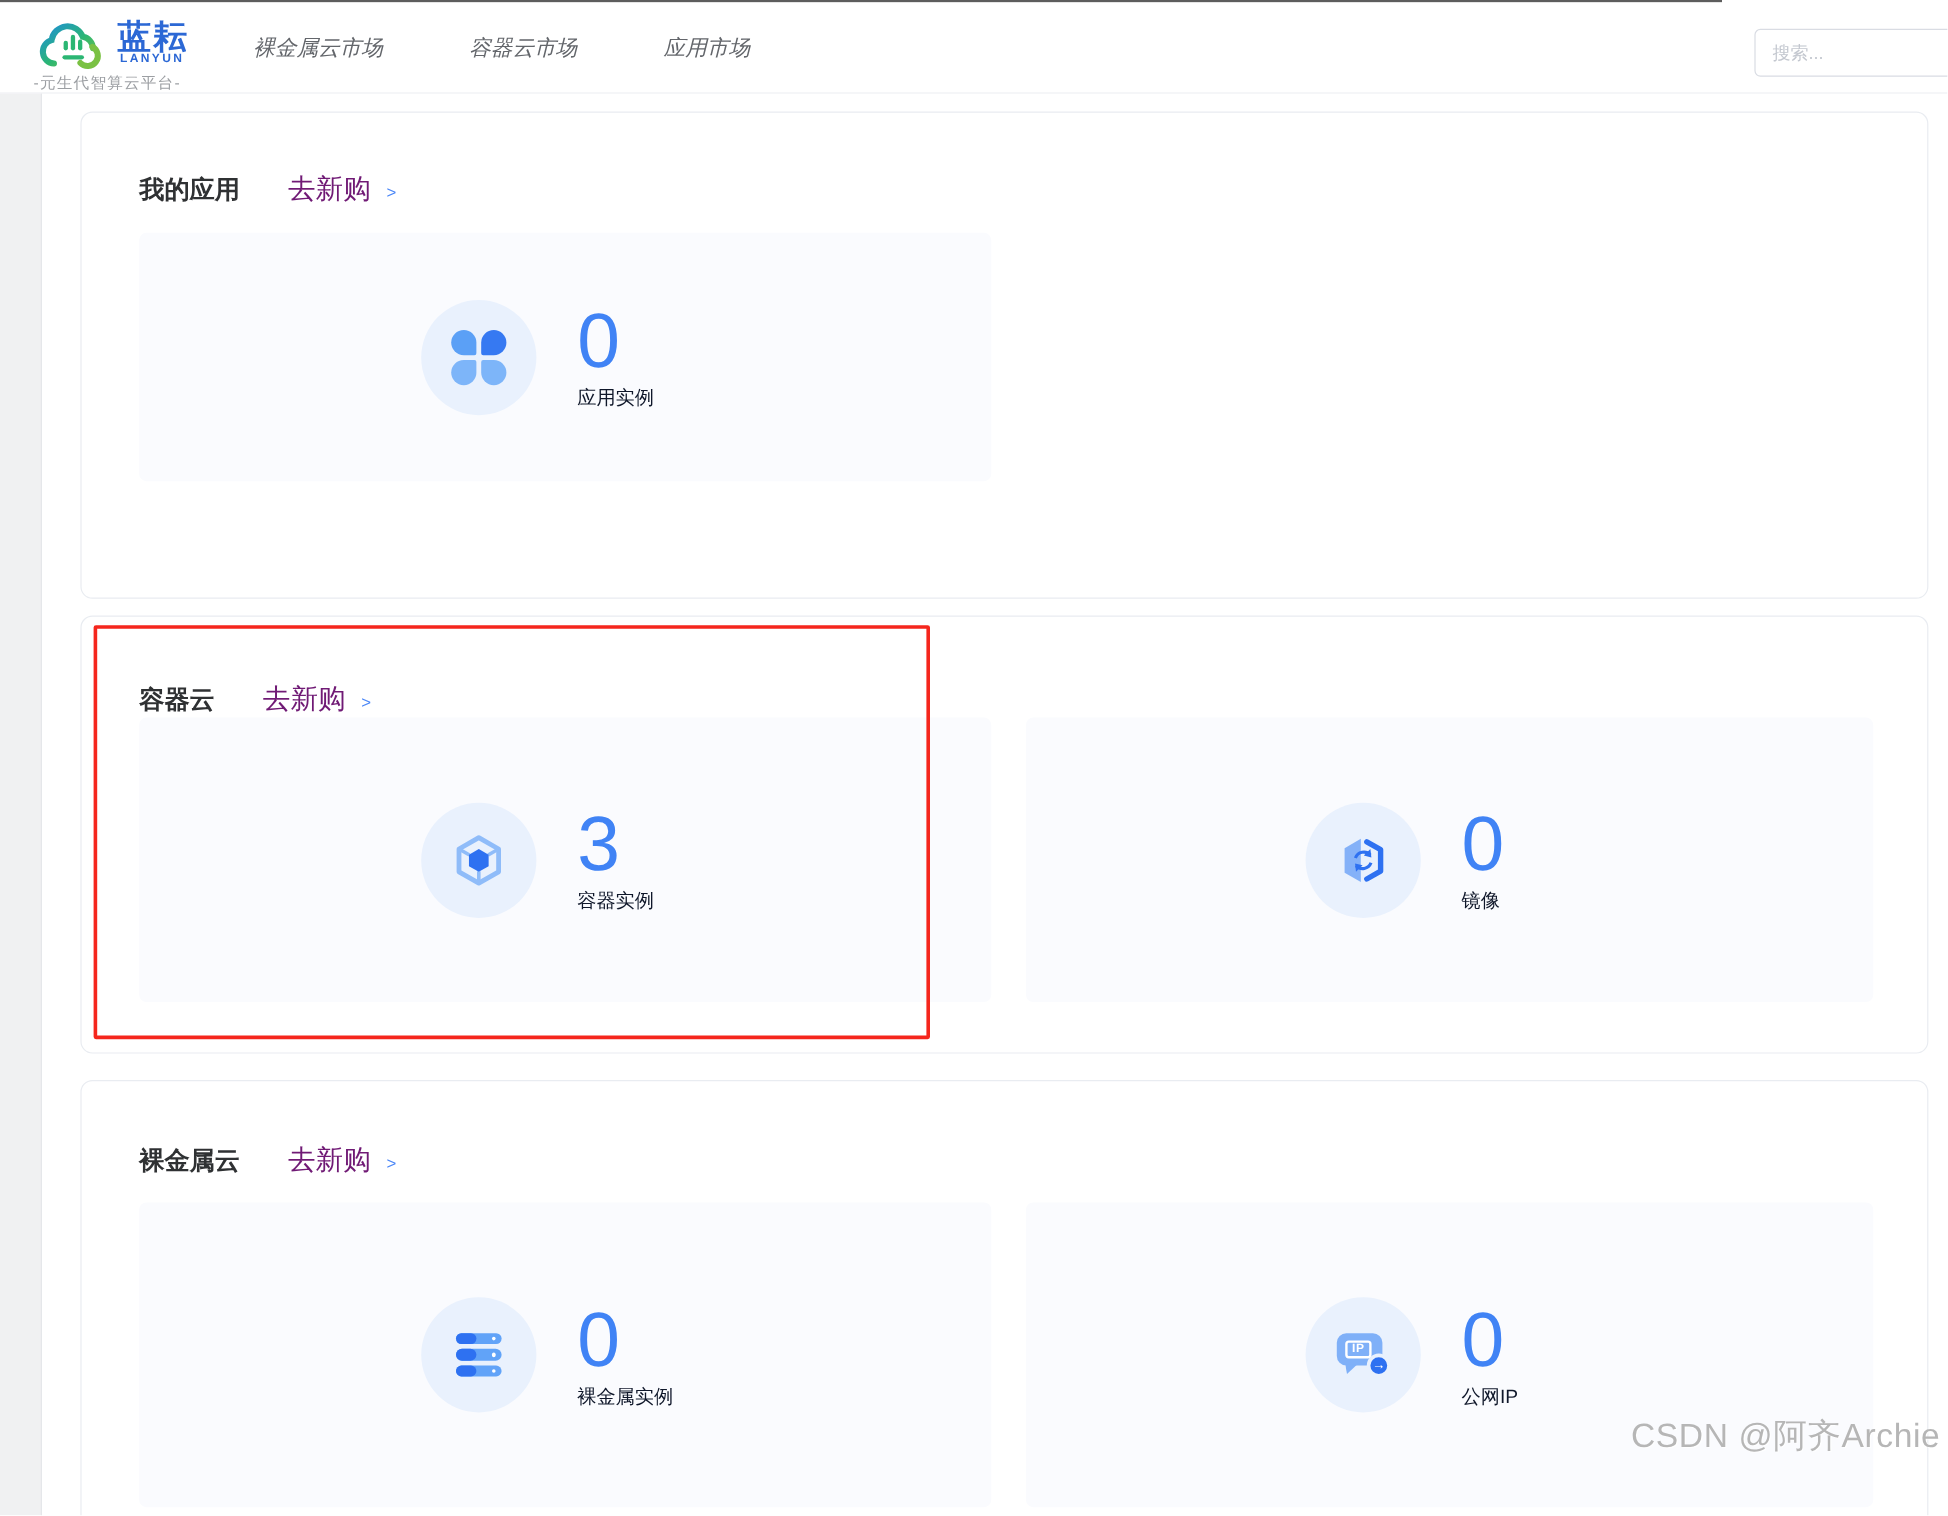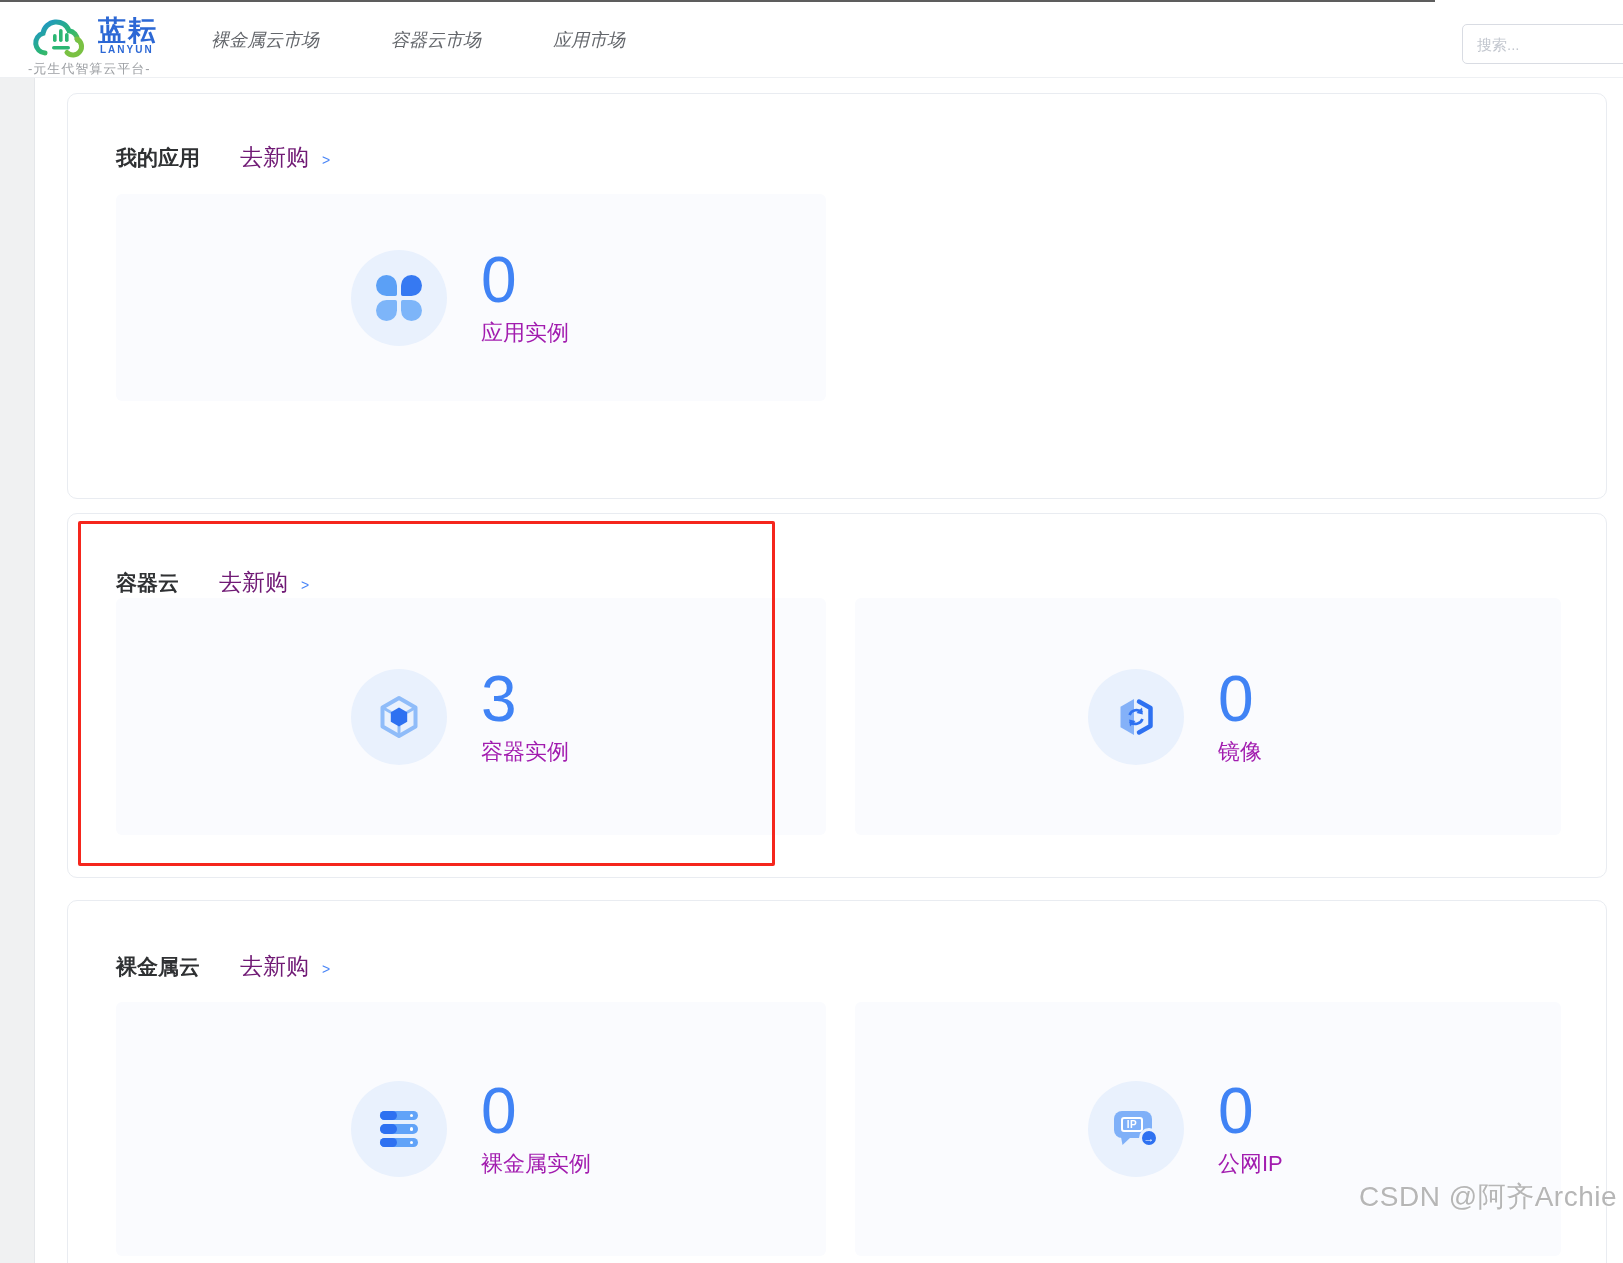--- a/index.html
+++ b/index.html
@@ -44,21 +44,21 @@
   .tile { position:absolute; background:#fafbfe; border-radius:6px; display:flex; align-items:center; justify-content:center; gap:34px; }
   .card-1 .tile { top:100px; height:207px; }
   .card-2 .tile { top:84px;  height:237px; }
   .card-3 .tile { top:101px; height:254px; }
   .tile.t1 { left:48px;  width:710px; }
   .tile.t2 { left:787px; width:706px; }
 
   .icon-circle { width:96px; height:96px; border-radius:50%; background:#e9f1fd; display:flex; align-items:center; justify-content:center; flex:0 0 auto; }
   .stat-col { display:flex; flex-direction:column; min-width:110px; }
   .stat-value { font-size:64px; line-height:1.0; color:#4083f5; font-weight:400; }
-  .stat-label { margin-top:6px; font-size:22px; color:#a21caf; }
+  .stat-label { margin-top:6px; font-size:16px; color:#0f172a; }
 
   
   .highlight-box { position:absolute; left:78px; top:521px; width:697px; height:345px; border:3px solid #f5261d; border-radius:2px; pointer-events:none; }
 
   
   .watermark { position:absolute; right:6px; top:1178px; font-size:28px; color:#b6b6b6; letter-spacing:0.5px; text-shadow:1px 1px 1px rgba(255,255,255,0.9); white-space:nowrap; }
 
   
   
   .icon-clover { width:46px; height:46px; display:grid; grid-template-columns:21px 21px; grid-template-rows:21px 21px; gap:4px; }

